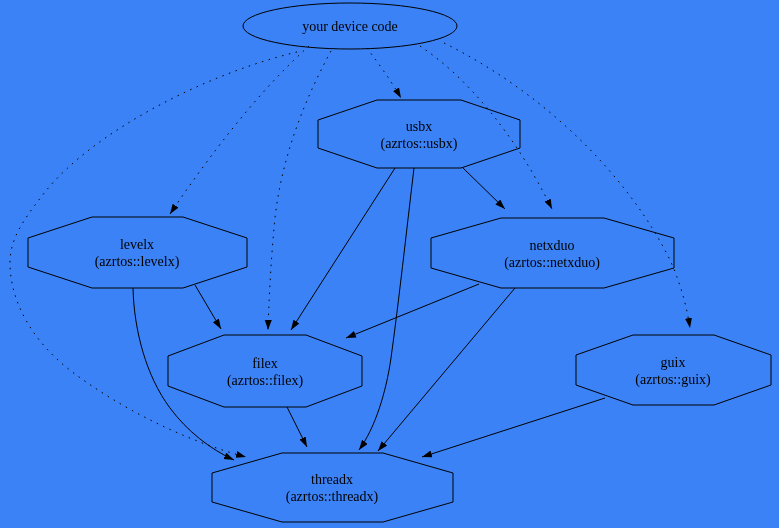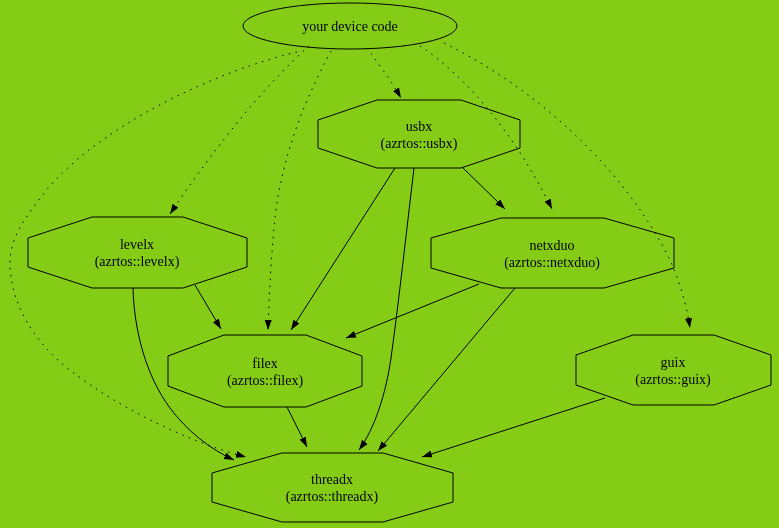--- a/index.html
+++ b/index.html
@@ -4,21 +4,21 @@
 <style>
   html, body {
     margin: 0;
     padding: 0;
     background: #ffffff;
   }
   .canvas {
     position: relative;
     width: 779px;
     height: 528px;
-    background: #84cc16;
+    background: #3b82f6;
     overflow: hidden;
   }
   svg { display: block; }
   .node-shape {
     fill: none;
     stroke: #000000;
     stroke-width: 1;
   }
   .node-label {
     font-family: "Liberation Serif", "DejaVu Serif", serif;

